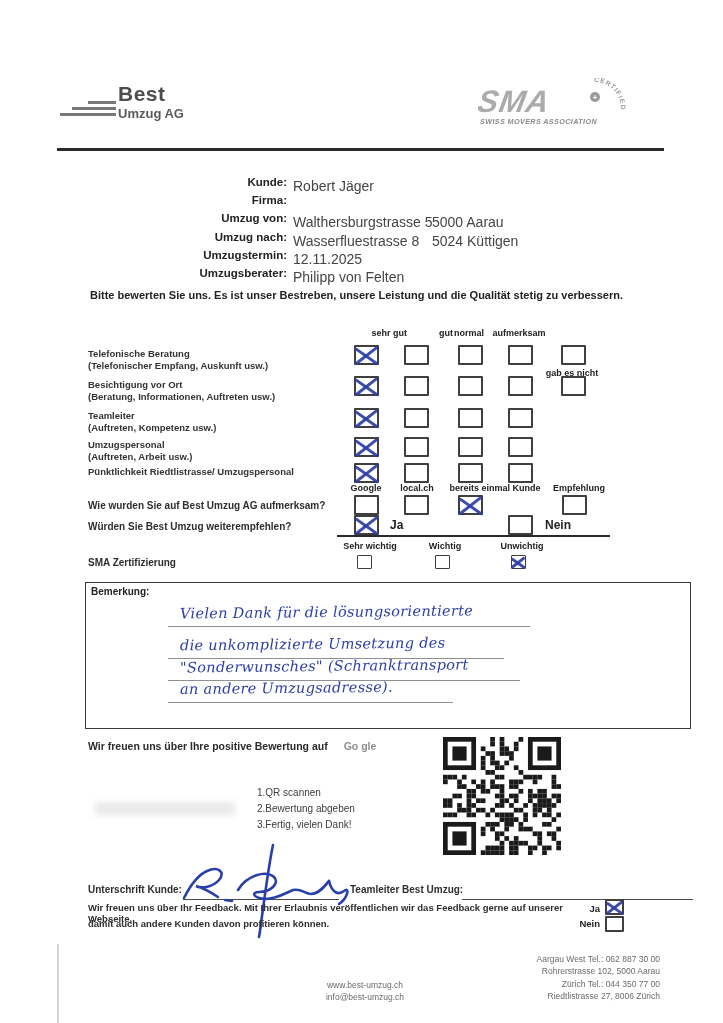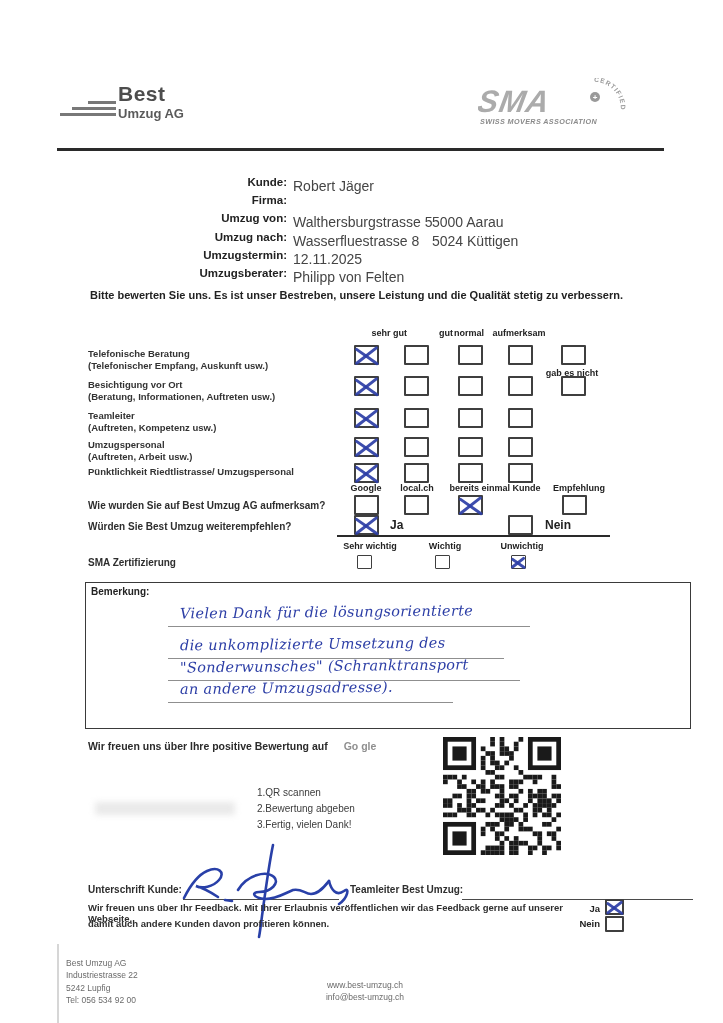--- a/index.html
+++ b/index.html
@@ -423,24 +423,24 @@
   </svg>
 
   <div class="fbtext" style="top:902px;">Wir freuen uns über Ihr Feedback. Mit Ihrer Erlaubnis veröffentlichen wir das Feedback gerne auf unserer Webseite,</div>
   <div class="fbtext" style="top:918px;">damit auch andere Kunden davon profitieren können.</div>
   <div class="ynsmall" style="left:560px;top:903px;width:40px;">Ja</div>
   <span class="cb tiny checked" style="left:605px;top:899px;"></span>
   <div class="ynsmall" style="left:555px;top:918px;width:45px;">Nein</div>
   <span class="cb tiny" style="left:605px;top:916px;"></span>
 
   <div class="artifact" style="left:57px;top:944px;width:1.5px;height:79px;"></div>
-  <div class="foot" style="left:66px;top:957px;">
-    <div>Best Umzug AG</div>
-    <div>Industriestrasse 22</div>
-    <div>5242 Lupfig</div>
-    <div>Tel: 056 534 92 00</div>
-  </div>
   <div class="foot" style="left:300px;top:979px;width:130px;text-align:center;">
     <div>www.best-umzug.ch</div>
     <div>info@best-umzug.ch</div>
   </div>
+  <div class="foot" style="left:420px;top:953px;width:240px;text-align:right;">
+    <div>Aargau West Tel.: 062 887 30 00</div>
+    <div>Rohrerstrasse 102, 5000 Aarau</div>
+    <div>Zürich Tel.: 044 350 77 00</div>
+    <div>Riedtlistrasse 27, 8006 Zürich</div>
+  </div>
 
 </div>
 
 </body></html>

